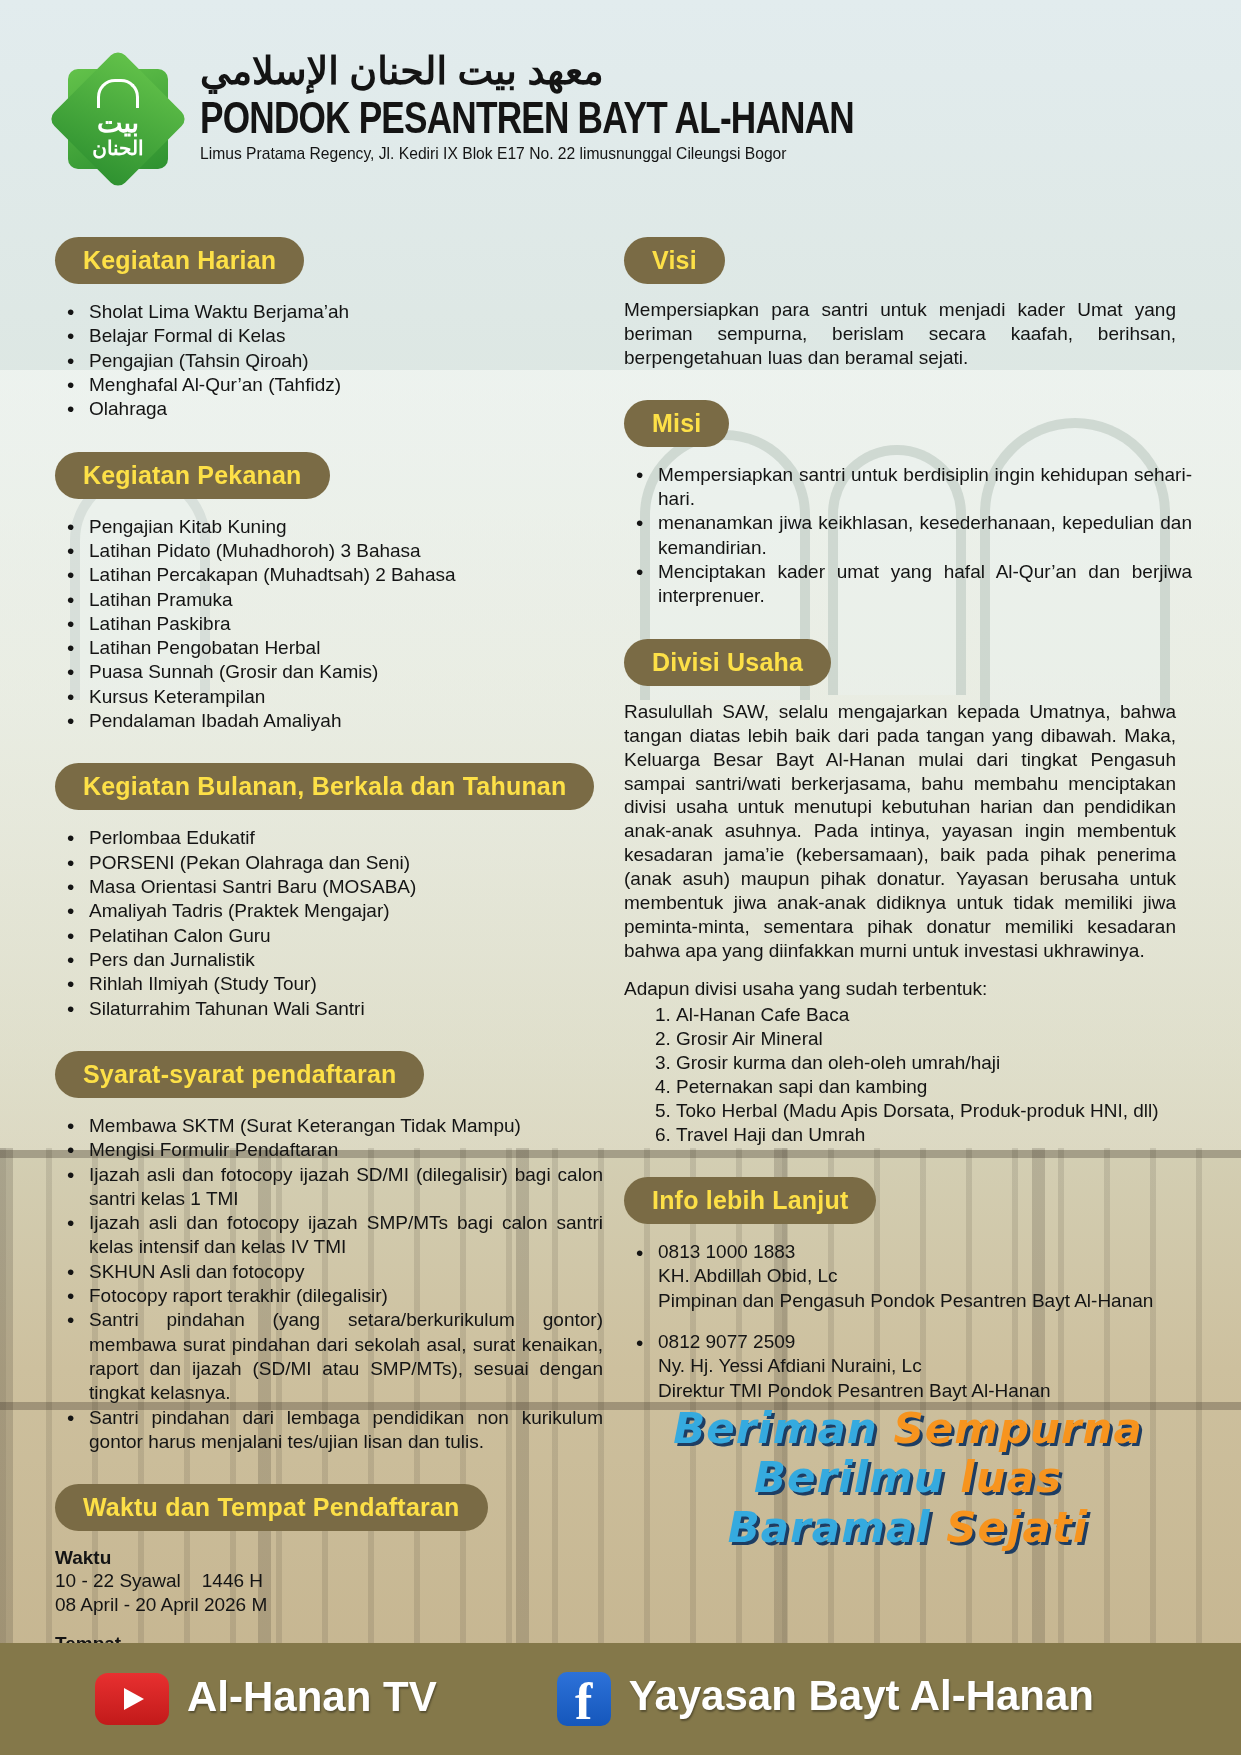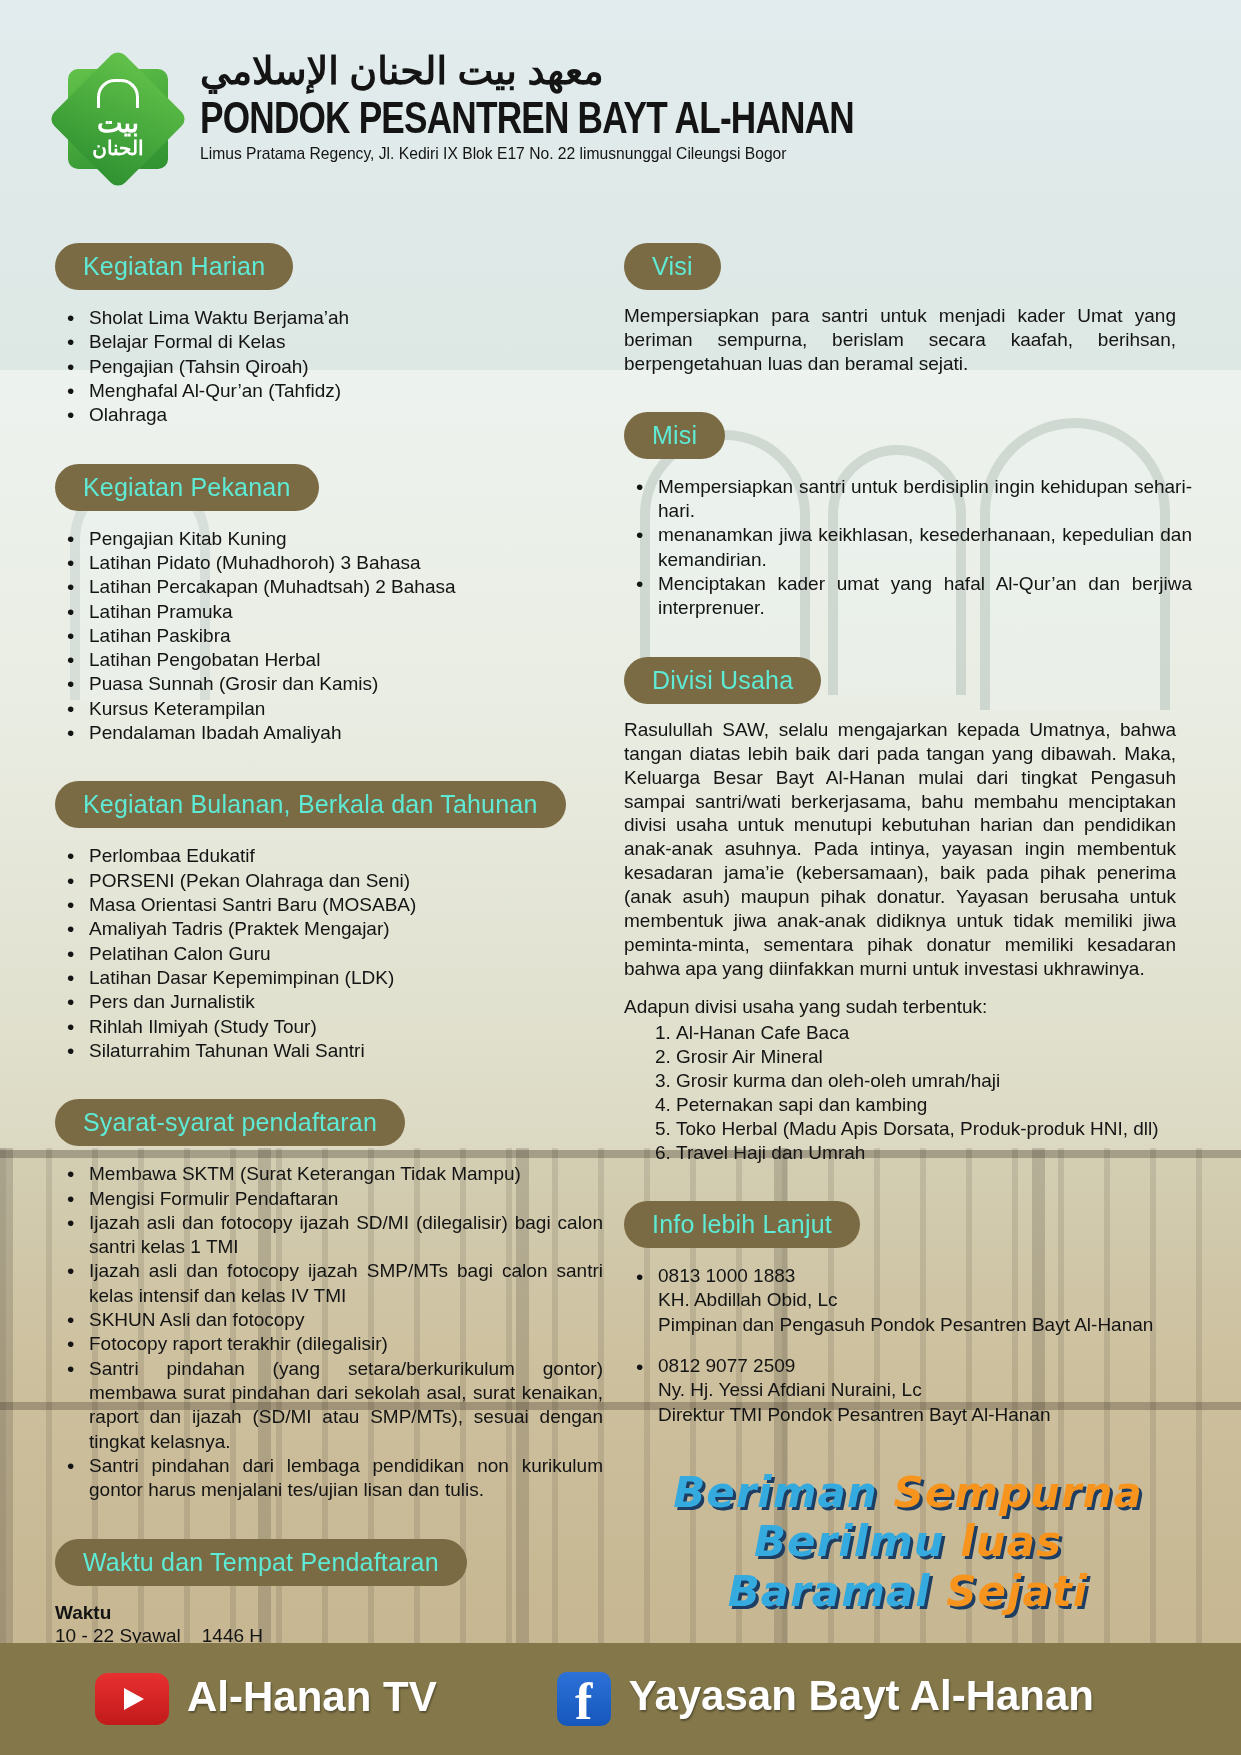--- a/index.html
+++ b/index.html
@@ -36,37 +36,37 @@
   .logo-ar2{font-weight:bold;font-size:20px;line-height:1.1;}
   .header-text{margin-left:12px;padding-top:8px;}
   .arabic-title{font-size:38px;font-weight:bold;line-height:1.05;direction:rtl;text-align:left;letter-spacing:0;}
   .main-title{font-size:44px;font-weight:900;letter-spacing:-1px;line-height:1.0;margin-top:4px;
     transform:scaleX(.80);transform-origin:left center;white-space:nowrap;}
   .address{font-size:17px;margin-top:4px;transform:scaleX(.92);transform-origin:left center;white-space:nowrap;}
   
   .col{position:absolute;top:225px;z-index:2;}
   .col-left{left:55px;width:548px;}
   .col-right{left:624px;width:568px;}
-  .pill{display:inline-block;background:#7a6b45;color:#5eead4;font-weight:normal;font-size:25px;
-    padding:9px 28px;border-radius:30px;letter-spacing:.2px;margin-top:6px;}
+  .pill{display:inline-block;background:#7a6b45;color:#fde047;font-weight:bold;font-size:25px;
+    padding:9px 28px;border-radius:30px;letter-spacing:.2px;}
   .sec{margin-top:30px;}
   .sec:first-child{margin-top:12px;}
   .list{list-style:none;margin:16px 0 0 0;padding:0;font-size:19px;line-height:1.28;}
   .list li{position:relative;padding-left:34px;margin:0;}
   .list li::before{content:"\2022";position:absolute;left:12px;top:-1px;font-size:21px;}
   .list.justify li{text-align:justify;}
   .para{font-size:19px;line-height:1.26;text-align:justify;margin:14px 16px 0 0;}
   .intro{font-size:19px;line-height:1.26;margin:14px 0 0 0;}
   .numlist{margin:2px 0 0 0;padding-left:52px;font-size:19px;line-height:1.26;}
   .wt-label{font-weight:bold;font-size:19px;margin-top:16px;}
   .wt-line{font-size:19px;line-height:1.26;white-space:pre-wrap;}
   .contact{position:relative;padding-left:34px;margin-top:16px;font-size:19px;line-height:1.3;}
   .contact::before{content:"\2022";position:absolute;left:12px;top:-1px;font-size:21px;}
   
-  .slogan{margin-top:40px;text-align:center;font-family:"DejaVu Sans",sans-serif;
+  .slogan{text-align:center;font-family:"DejaVu Sans",sans-serif;
     font-weight:bold;font-style:italic;font-size:42px;line-height:1.18;letter-spacing:1px;}
   .slogan .w{text-shadow:3px 3px 0 #1d3d63;}
   .slogan .blue{color:#35aadf;}
   .slogan .orange{color:#f7941e;}
   
   .footer{position:absolute;left:0;right:0;bottom:0;height:112px;background:#84784a;z-index:3;
     display:flex;align-items:center;padding-left:95px;gap:120px;}
   .soc{display:flex;gap:18px;}
   .soc-label{color:#fff;font-weight:bold;font-size:42px;text-shadow:1px 2px 2px rgba(0,0,0,.35);white-space:nowrap;}
   .yt{position:relative;width:74px;height:52px;background:linear-gradient(#e83030,#c21a1a);border-radius:13px;flex:0 0 auto;}
@@ -136,21 +136,20 @@
     </div>
 
     <div class="sec">
       <span class="pill">Kegiatan Bulanan, Berkala dan Tahunan</span>
       <ul class="list">
           <li>Perlombaa Edukatif</li>
           <li>PORSENI (Pekan Olahraga dan Seni)</li>
           <li>Masa Orientasi Santri Baru (MOSABA)</li>
           <li>Amaliyah Tadris (Praktek Mengajar)</li>
           <li>Pelatihan Calon Guru</li>
-          <li>Latihan Dasar Kepemimpinan (LDK)</li>
           <li>Pers dan Jurnalistik</li>
           <li>Rihlah Ilmiyah (Study Tour)</li>
           <li>Silaturrahim Tahunan Wali Santri</li>
         </ul>
     </div>
 
     <div class="sec">
       <span class="pill">Syarat-syarat pendaftaran</span>
       <ul class="list justify">
           <li>Membawa SKTM (Surat Keterangan Tidak Mampu)</li>

